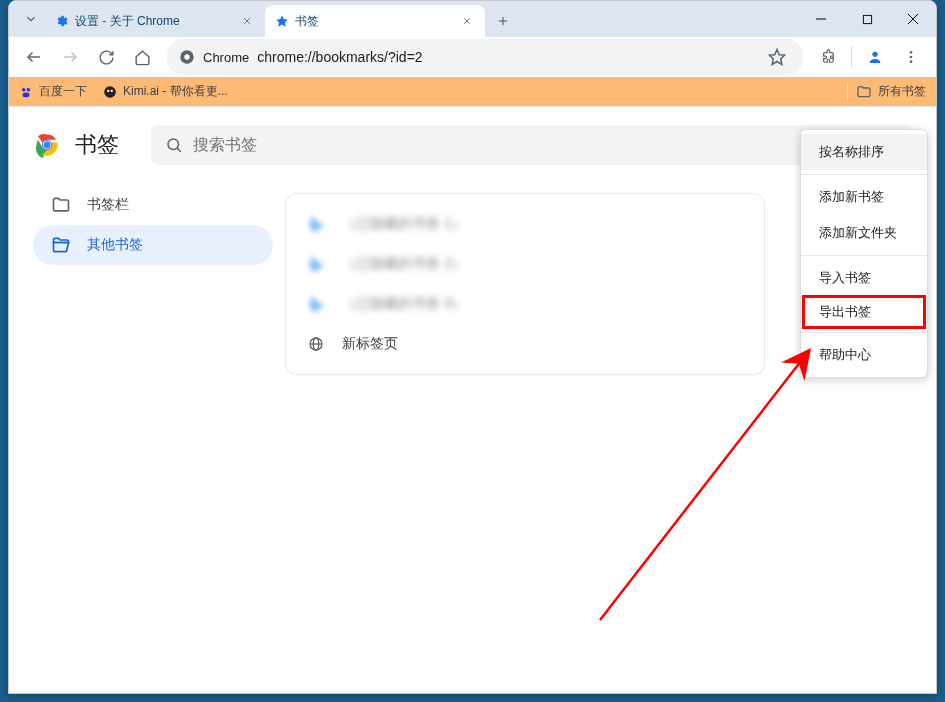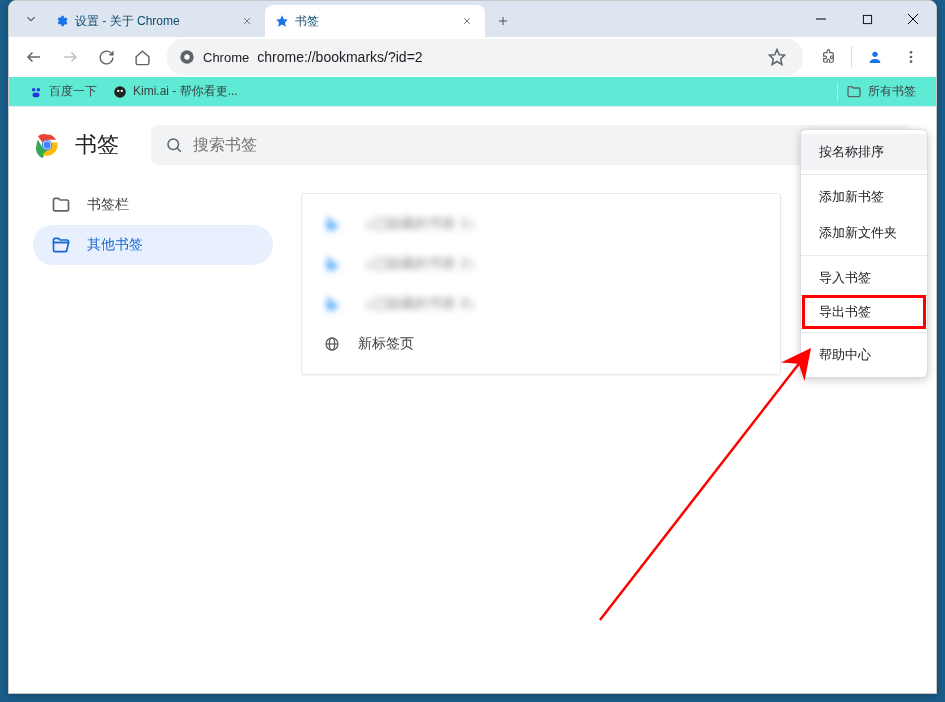--- a/index.html
+++ b/index.html
@@ -21,40 +21,40 @@
   .toolbar { height: 40px; background:#fff; display:flex; align-items:center; padding: 0 8px; gap:2px; border-bottom: 0px solid #e0e0e0;}
   .tb-btn { width:34px; height:34px; display:flex; align-items:center; justify-content:center; border-radius:50%; color:#5f6368;}
   .addr { flex:1; height:36px; background:#f1f3f4; border-radius:16px; display:flex; align-items:center; padding:0 12px; gap:8px; margin:0 6px;}
   .addr-label { font-size:13px; color:#202124;}
   .addr-url { font-size:14px; color:#202124; flex:1;}
   .star-btn { width:28px; height:28px; display:flex; align-items:center; justify-content:center;}
   .tb-right { display:flex; gap:2px; align-items:center;}
   .profile-icon-small{width:16px;height:16px;}
   
   
-  .bookmark-bar { height:30px; background:#5eead4; display:flex; align-items:center; padding:0 20px; gap:16px; border-bottom:1px solid #e8eaed; font-size:12px; color:#3c4043;}
+  .bookmark-bar { height:30px; background:#fdba74; display:flex; align-items:center; padding:0 10px; gap:16px; border-bottom:1px solid #e8eaed; font-size:12px; color:#3c4043;}
   .bm-item { display:flex; align-items:center; gap:6px; cursor:pointer;}
   .bm-right { margin-left:auto; display:flex; align-items:center; gap:8px;}
   .bm-sep { width:1px; height:18px; background:#dadce0;}
   
   
   .content { position:relative; height: calc(100% - 106px); background:#fff;}
   .header-row { display:flex; align-items:center; padding: 18px 24px 14px 24px; gap:20px;}
   .header-title { display:flex; align-items:center; gap:14px;}
   .header-title h1 { font-size:22px; font-weight:400; color:#202124;}
   .search-wrap { flex:1; height:40px; background:#f1f3f4; border-radius:8px; display:flex; align-items:center; padding:0 14px; gap:10px; margin-left:12px;}
   .search-wrap input { border:none; background:transparent; outline:none; font-size:16px; flex:1; color:#5f6368;}
   
   .body-row { display:flex; padding: 0 0 0 24px;}
   .sidebar { width: 240px; padding-top: 6px;}
   .side-item { display:flex; align-items:center; gap:16px; height:40px; padding:0 18px; border-radius:20px; font-size:14px; color:#3c4043; cursor:pointer;text-align:right;}
   .side-item.active { background:#e8f0fe; color:#1967d2;}
   .side-item.active svg { stroke:#1967d2;}
   
-  .list-panel { margin-left: 28px; margin-top: 14px; width: 480px; background:#fff; border:1px solid #e8eaed; border-radius:3px; box-shadow:0 1px 2px rgba(0,0,0,0.05); padding:10px 0;}
+  .list-panel { margin-left: 12px; margin-top: 14px; width: 480px; background:#fff; border:1px solid #e8eaed; border-radius:12px; box-shadow:0 1px 2px rgba(0,0,0,0.05); padding:10px 0;}
   .list-row { display:flex; align-items:center; gap:18px; height:40px; padding:0 22px; font-size:14px; color:#3c4043;}
   .list-row.blur span { filter: blur(3px); color:#888;}
   
   
   .menu { position:absolute; right:8px; top:128px; width:128px; background:#fff; border:1px solid #dadce0; border-radius:6px; box-shadow:0 2px 10px rgba(0,0,0,0.2); padding:4px 0; font-size:13px; color:#202124;}
   .menu-item { height:36px; display:flex; align-items:center; padding:0 18px; cursor:pointer;}
   .menu-item.hl { background:#f1f3f4;}
   .menu-sep { height:1px; background:#e8eaed; margin:4px 0;}
   .menu-item.boxed { outline:3px solid #ff0000; outline-offset:-2px; margin:0 2px; height:32px; padding:0 16px;}
   

